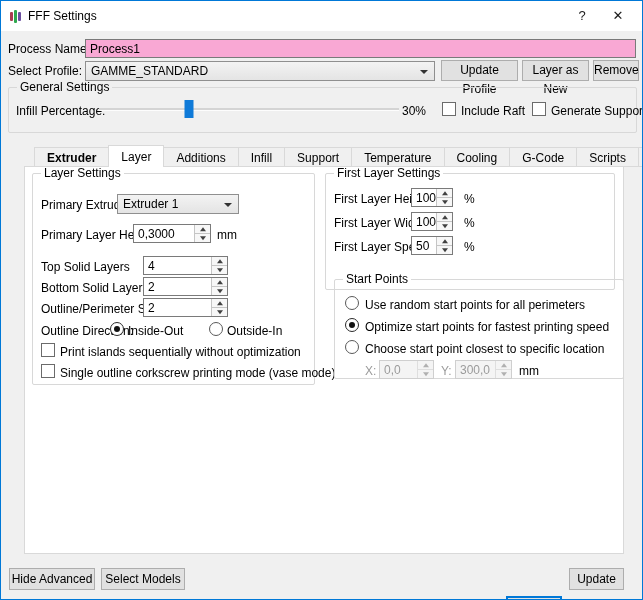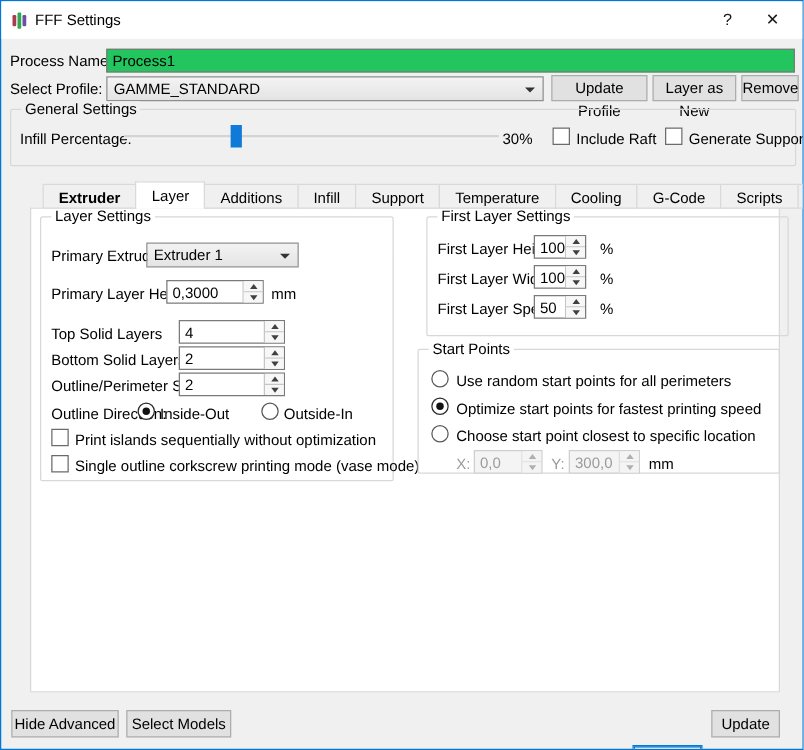--- a/index.html
+++ b/index.html
@@ -17,21 +17,21 @@
   .appicon i{display:inline-block;width:3px;border-radius:1px;}
   .appicon .b1{height:9px;background:#a93c50;}
   .appicon .b2{height:13px;background:#2fa84f;}
   .appicon .b3{height:9px;background:#6b4fa0;}
   .title{margin-left:7px;}
   .tb-btn{width:36px;text-align:center;font-size:13px;color:#1a1a1a;cursor:default;line-height:30px;}
   .tb-btn.help{margin-left:auto;}
   .tb-btn.close{margin-right:6px;}
 
   
-  .textinput{position:absolute;box-sizing:border-box;height:19px;background:#22c55e;border:1px solid #7a7a7a;
+  .textinput{position:absolute;box-sizing:border-box;height:19px;background:#f9a8d4;border:1px solid #7a7a7a;
     font-family:"Liberation Sans",sans-serif;font-size:12px;padding:4px 4px;outline:none;}
   .btn{position:absolute;box-sizing:border-box;height:21px;background:#e1e1e1;border:1px solid #adadad;
     text-align:center;line-height:19px;font-size:12px;}
   .btn.default{border-color:#0078d7;box-shadow:inset 0 0 0 1px #0078d7;margin-top:28px;}
 
   .combo{position:absolute;box-sizing:border-box;height:20px;background:linear-gradient(#f3f3f3,#e4e4e4);
     border:1px solid #8f8f8f;}
   .combo .combo-val{position:absolute;left:5px;top:2px;line-height:15px;white-space:nowrap;}
   .combo .combo-arrow{position:absolute;right:6px;top:8px;width:0;height:0;
     border-left:4px solid transparent;border-right:4px solid transparent;border-top:4px solid #333;}
@@ -189,21 +189,21 @@
       <span class="radio" style="left:176px;top:148px;"></span>
       <span class="lbl" style="left:194px;top:150px;">Outside-In</span>
 
       <span class="checkbox" style="left:8px;top:169px;"></span>
       <span class="lbl" style="left:27px;top:171px;">Print islands sequentially without optimization</span>
 
       <span class="checkbox" style="left:8px;top:190px;"></span>
       <span class="lbl" style="left:27px;top:192px;">Single outline corkscrew printing mode (vase mode)</span>
     </div>
 
-    <div class="group" style="left:316px;top:6px;width:290px;height:96px;">
+    <div class="group" style="left:300px;top:6px;width:290px;height:117px;">
       <span class="legend">First Layer Settings</span>
 
       <span class="lbl" style="left:8px;top:18px;">First Layer Height</span>
       <span class="spinbox" style="left:85px;top:14px;width:42px;">
         <span class="spin-val">100</span>
         <span class="spin-btns">
             <i class="su"></i>
             <i class="sd"></i>
           </span>
       </span>

